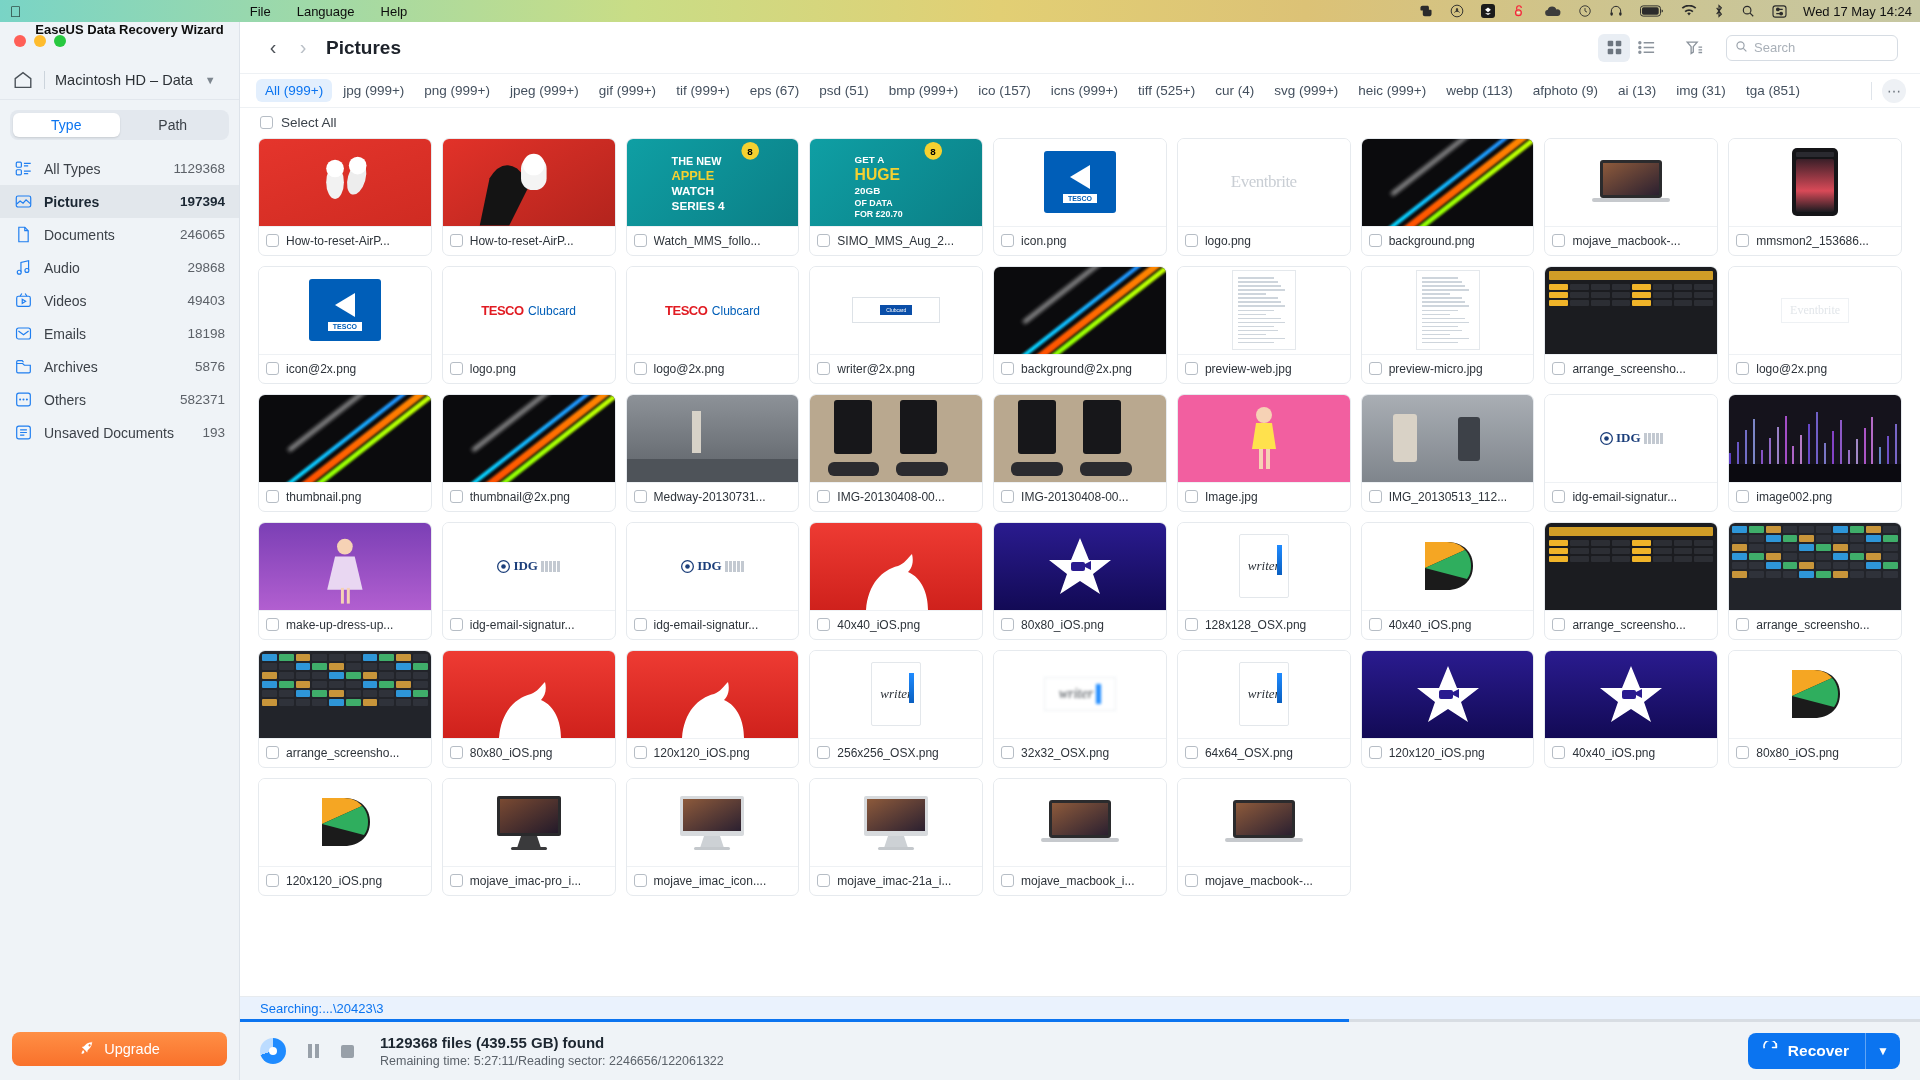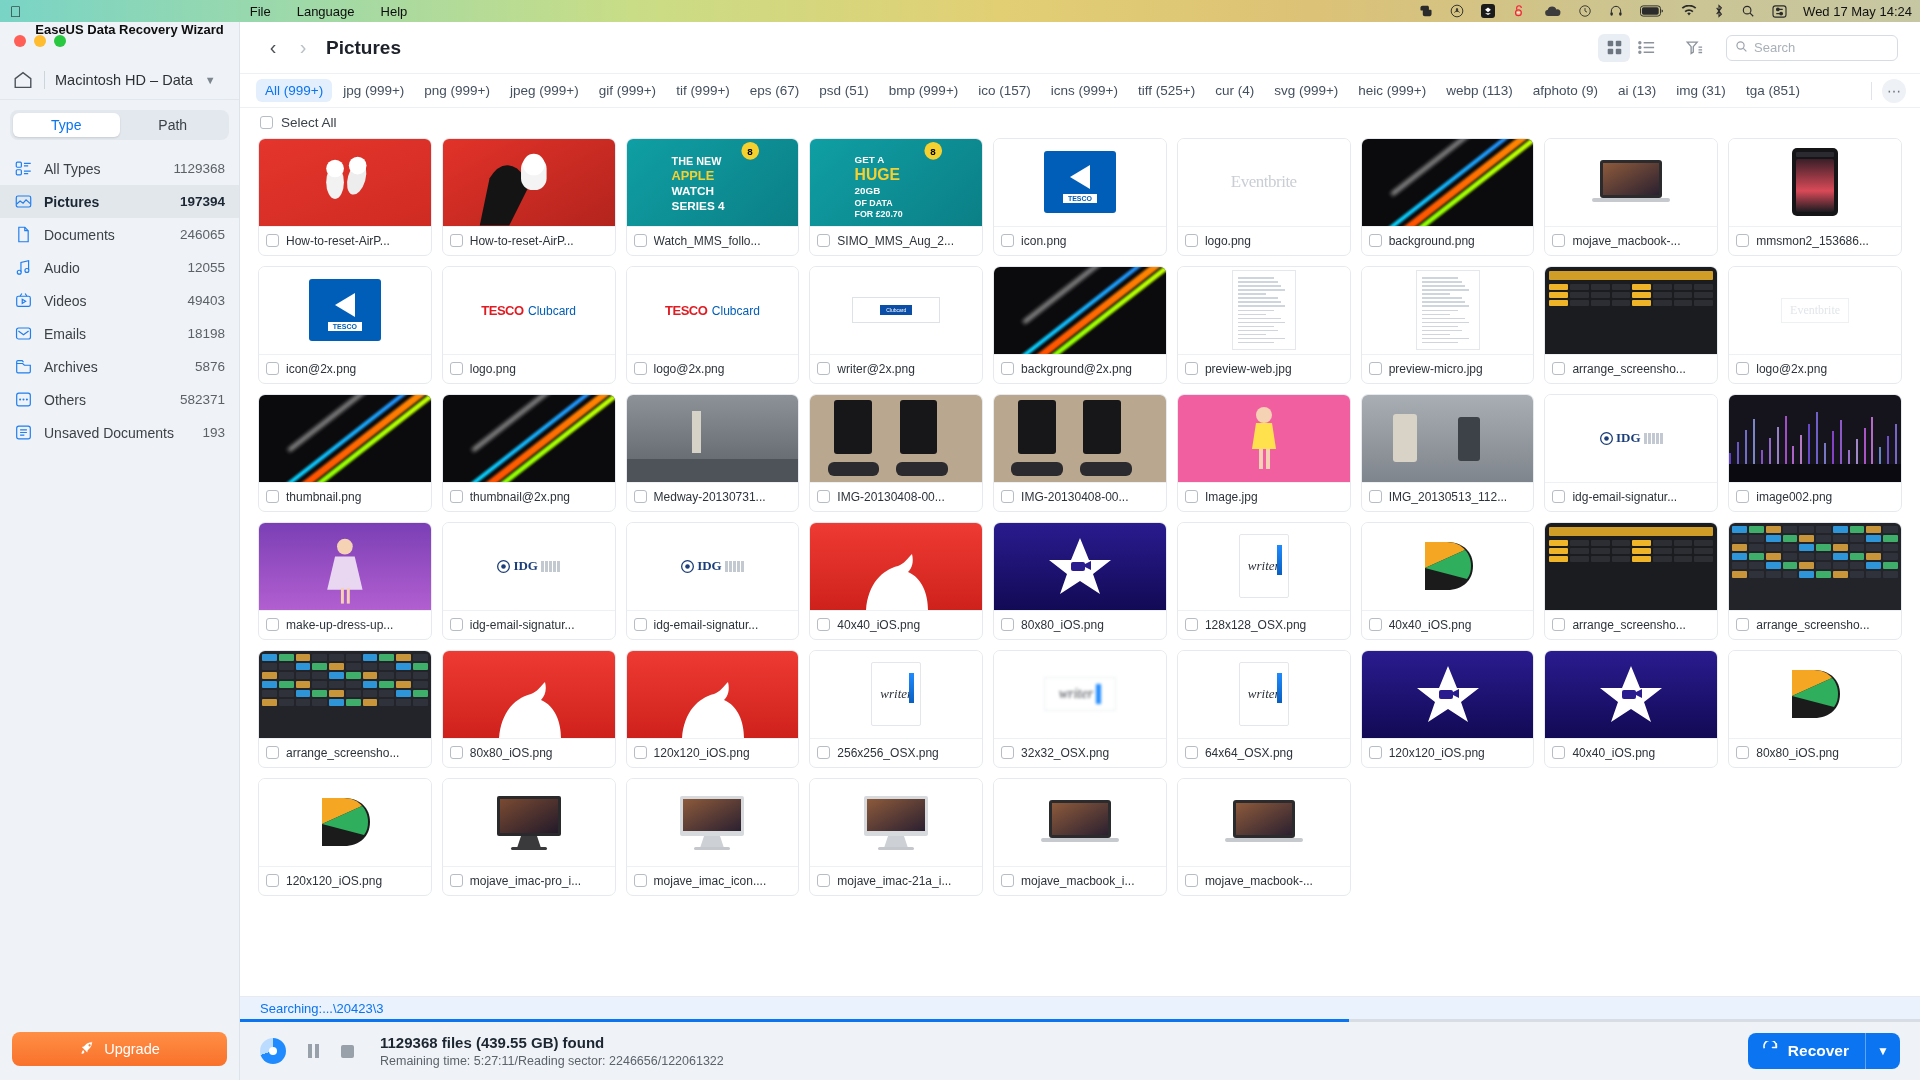--- a/index.html
+++ b/index.html
@@ -387,21 +387,21 @@
         </div>
         <div class="cat">
           <span class="cat-ic">
             <svg width="17" height="17" viewBox="0 0 20 20" fill="none" stroke="#1f7ef0" stroke-width="1.4">
                 <path d="M7 15V4l9-2v11"></path>
                 <circle cx="5" cy="15.5" r="2.3"></circle>
                 <circle cx="14" cy="13.5" r="2.3"></circle>
               </svg>
           </span>
           <span class="cat-label">Audio</span>
-          <span class="cat-count">12055</span>
+          <span class="cat-count">29868</span>
         </div>
         <div class="cat">
           <span class="cat-ic">
             <svg width="17" height="17" viewBox="0 0 20 20" fill="none" stroke="#1f7ef0" stroke-width="1.4">
                 <rect x="2" y="5" width="16" height="12" rx="2"></rect>
                 <path d="M6 5L8 1.8M14 5L12 1.8"></path>
                 <path d="M8.5 8.5l4 2.5-4 2.5z"></path>
               </svg>
           </span>
           <span class="cat-label">Videos</span>

